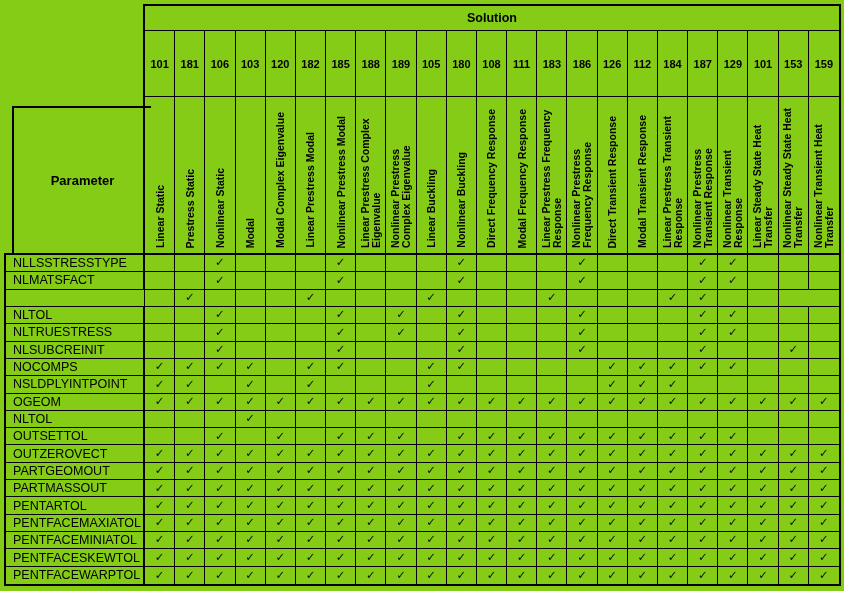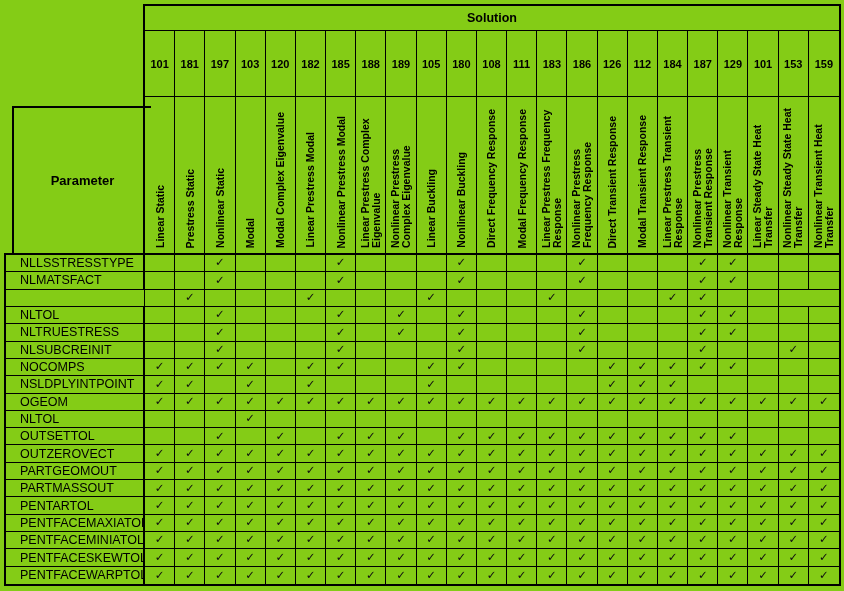--- a/index.html
+++ b/index.html
@@ -33,39 +33,39 @@
   #param-box{position:absolute;left:4px;top:106px;width:139px;height:147px;
     border-top:2px solid #000;border-left:2px solid #000;box-sizing:border-box;
     display:flex;align-items:center;justify-content:center;font-weight:bold;font-size:13px;margin-left:8px;}
 
   #body{position:absolute;left:4px;top:255px;width:837px;height:331px;
     border-left:2px solid #000;border-right:2px solid #000;border-bottom:2px solid #000;
     box-sizing:border-box;display:grid;grid-auto-rows:1fr;}
   .brow{display:grid;grid-template-columns:139px repeat(23,1fr);box-sizing:border-box;}
   .brow:not(:last-child){border-bottom:1px solid #000;}
   .pname{border-right:2px solid #000;display:flex;align-items:center;
-    padding-left:14px;font-size:12.5px;white-space:nowrap;overflow:hidden;box-sizing:border-box;}
+    padding-left:7px;font-size:12.5px;white-space:nowrap;overflow:hidden;box-sizing:border-box;}
   .bcell{display:flex;align-items:center;justify-content:center;box-sizing:border-box;}
   .bcell:not(:last-child){border-right:1px solid #000;}
   .check{font-size:11.5px;color:#111;line-height:1;}
 </style>
 </head>
 <body>
 
 <div id="stage">
   <div class="hline" id="top-outer"></div>
   <div class="vline" id="right-outer"></div>
   <div class="vline" id="main-vline"></div>
   <div class="hline" id="names-bottom"></div>
 
   <div id="solution-title">Solution</div>
   <div id="numbers-row">
       <div class="num-cell">101</div>
       <div class="num-cell">181</div>
-      <div class="num-cell">197</div>
+      <div class="num-cell">106</div>
       <div class="num-cell">103</div>
       <div class="num-cell">120</div>
       <div class="num-cell">182</div>
       <div class="num-cell">185</div>
       <div class="num-cell">188</div>
       <div class="num-cell">189</div>
       <div class="num-cell">105</div>
       <div class="num-cell">180</div>
       <div class="num-cell">108</div>
       <div class="num-cell">111</div>

